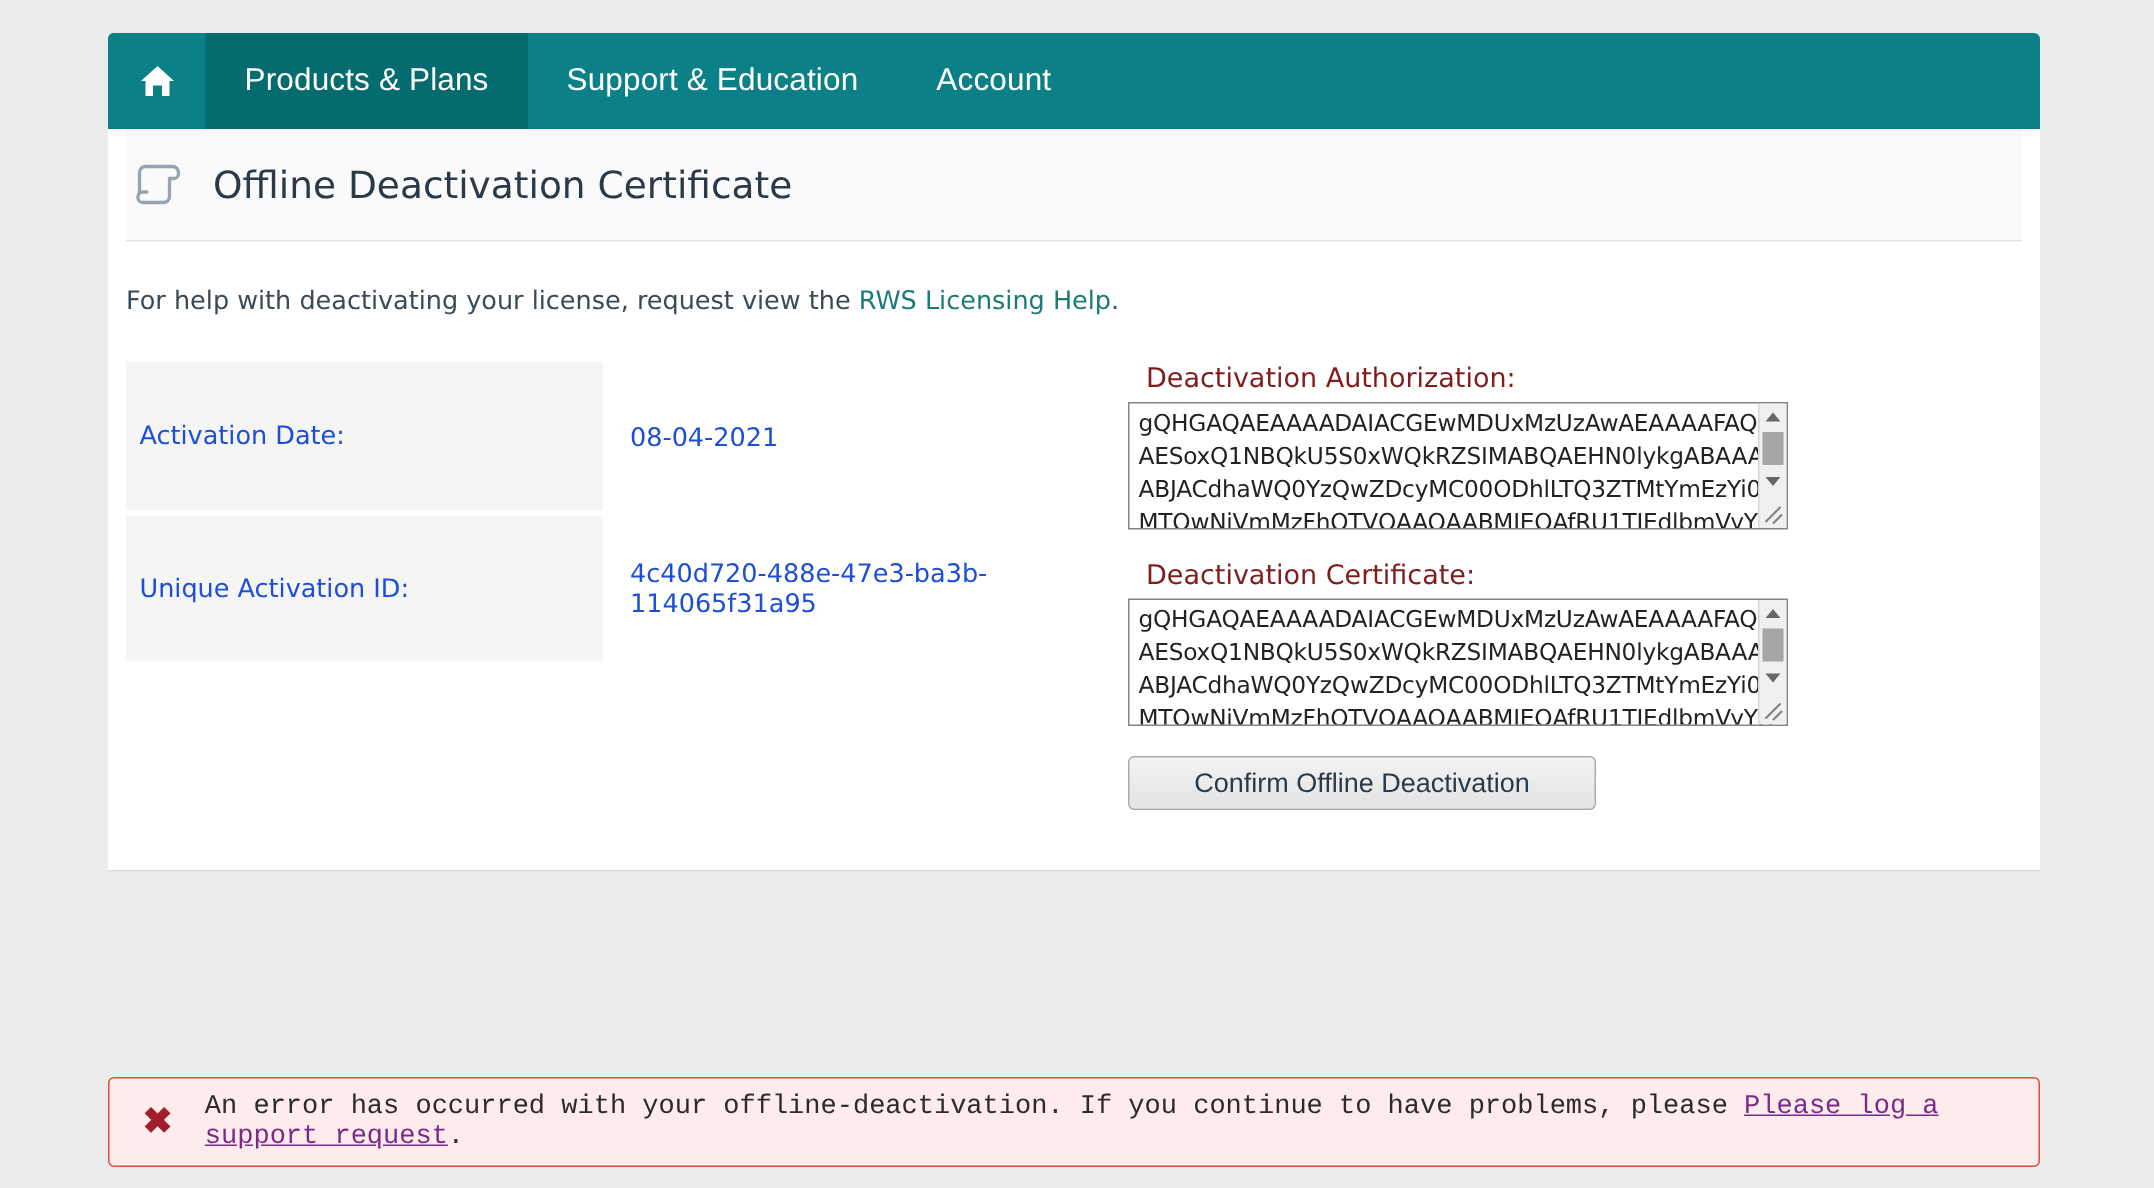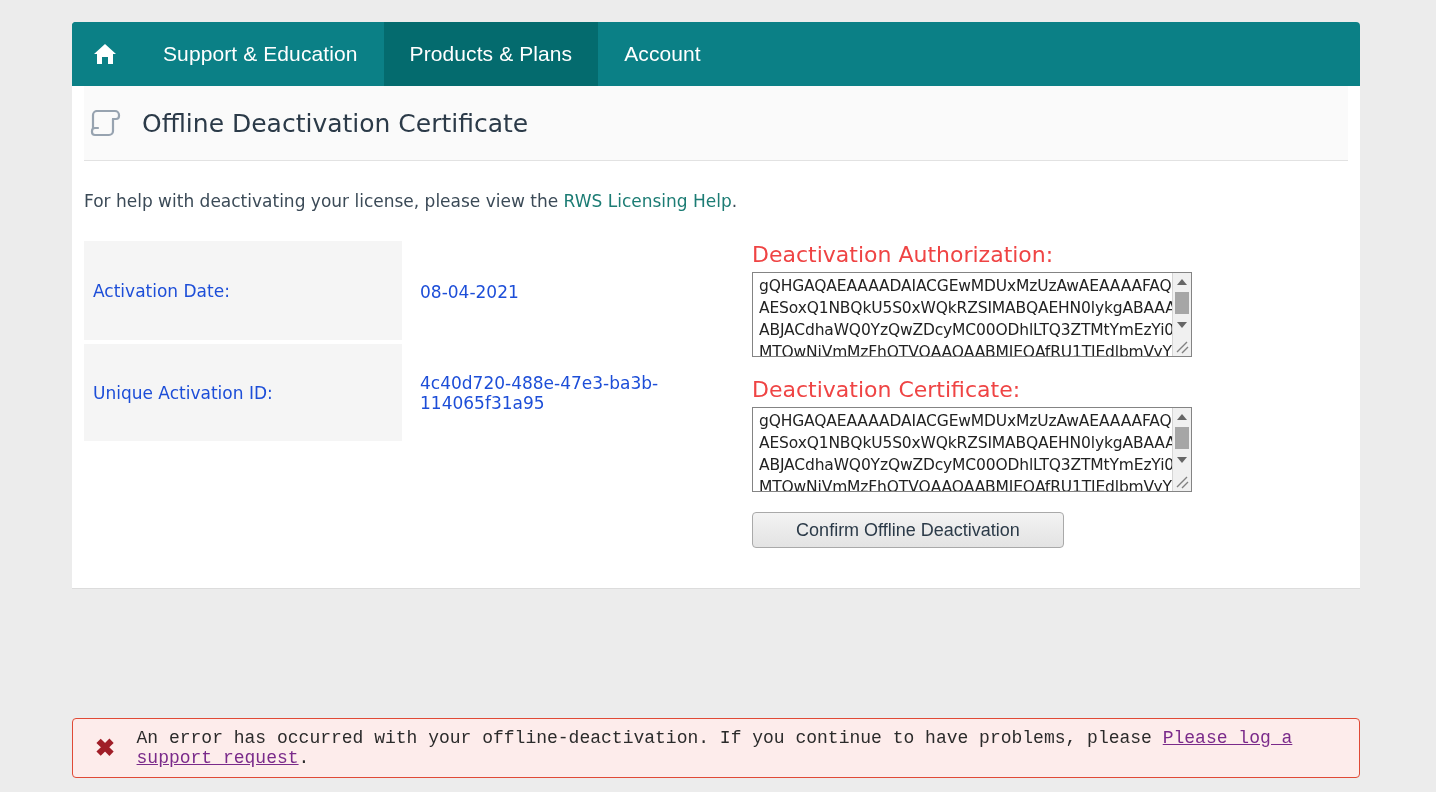--- a/index.html
+++ b/index.html
@@ -156,24 +156,25 @@
     padding-left: 18px;
     background: #ffffff;
   }
 
   
   .right-panel {
     margin-left: 38px;
     padding-top: 1px;
   }
   .field-label {
-    font-size: 22px;
-    color: #ef4444;
+    font-size: 18px;
+    color: #7f1d1d;
     font-family: "DejaVu Sans", sans-serif;
     margin-bottom: 5px;
+    margin-left: 12px;
   }
   .ta-wrap {
     position: relative;
     width: 440px;
     height: 85px;
     border: 1px solid #848484;
     background: #ffffff;
     overflow: hidden;
     margin-bottom: 20px;
   }
@@ -280,25 +281,25 @@
   <div class="shell">
 
     <div class="topnav">
       <div class="home-tab">
         <span class="home-icon">
           <svg width="26" height="24" viewBox="0 0 26 24" aria-hidden="true">
             <path d="M13 2 L24 12 L21 12 L21 22 L16 22 L16 15 L10 15 L10 22 L5 22 L5 12 L2 12 Z" fill="#ffffff"></path>
           </svg>
         </span>
       </div>
+      <div class="nav-tab active">
+        <span>Products &amp; Plans</span>
+      </div>
       <div class="nav-tab">
         <span>Support &amp; Education</span>
-      </div>
-      <div class="nav-tab active">
-        <span>Products &amp; Plans</span>
       </div>
       <div class="nav-tab">
         <span>Account</span>
       </div>
     </div>
 
 
     <div class="card">
 
       <div class="card-header">
@@ -307,21 +308,21 @@
             <path d="M9 3 h18 a4 4 0 0 1 4 4 v1 a3 3 0 0 1 -3 3 h-3" fill="none" stroke="#97a3b0" stroke-width="2.2" stroke-linecap="round" stroke-linejoin="round"></path>
             <path d="M25 11 v12 a4 4 0 0 1 -4 4 h-14 a3 3 0 0 1 -3 -3 v-1 a3 3 0 0 1 3 -3 h3" fill="none" stroke="#97a3b0" stroke-width="2.2" stroke-linecap="round" stroke-linejoin="round"></path>
             <path d="M9 3 a4 4 0 0 0 -4 4 v13" fill="none" stroke="#97a3b0" stroke-width="2.2" stroke-linecap="round" stroke-linejoin="round"></path>
           </svg>
         </span>
         <span class="title">Offline Deactivation Certificate</span>
       </div>
 
       <div class="card-body">
 
-        <p class="help-line"><span>For help with deactivating your license, please view the </span><a href="#">RWS Licensing Help</a><span>.</span></p>
+        <p class="help-line"><span>For help with deactivating your license, request view the </span><a href="#">RWS Licensing Help</a><span>.</span></p>
 
         <div class="columns">
 
           <table class="info-table">
             <tbody>
               <tr>
                 <td class="label">Activation Date:</td>
                 <td class="value">08-04-2021</td>
               </tr>
               <tr>

